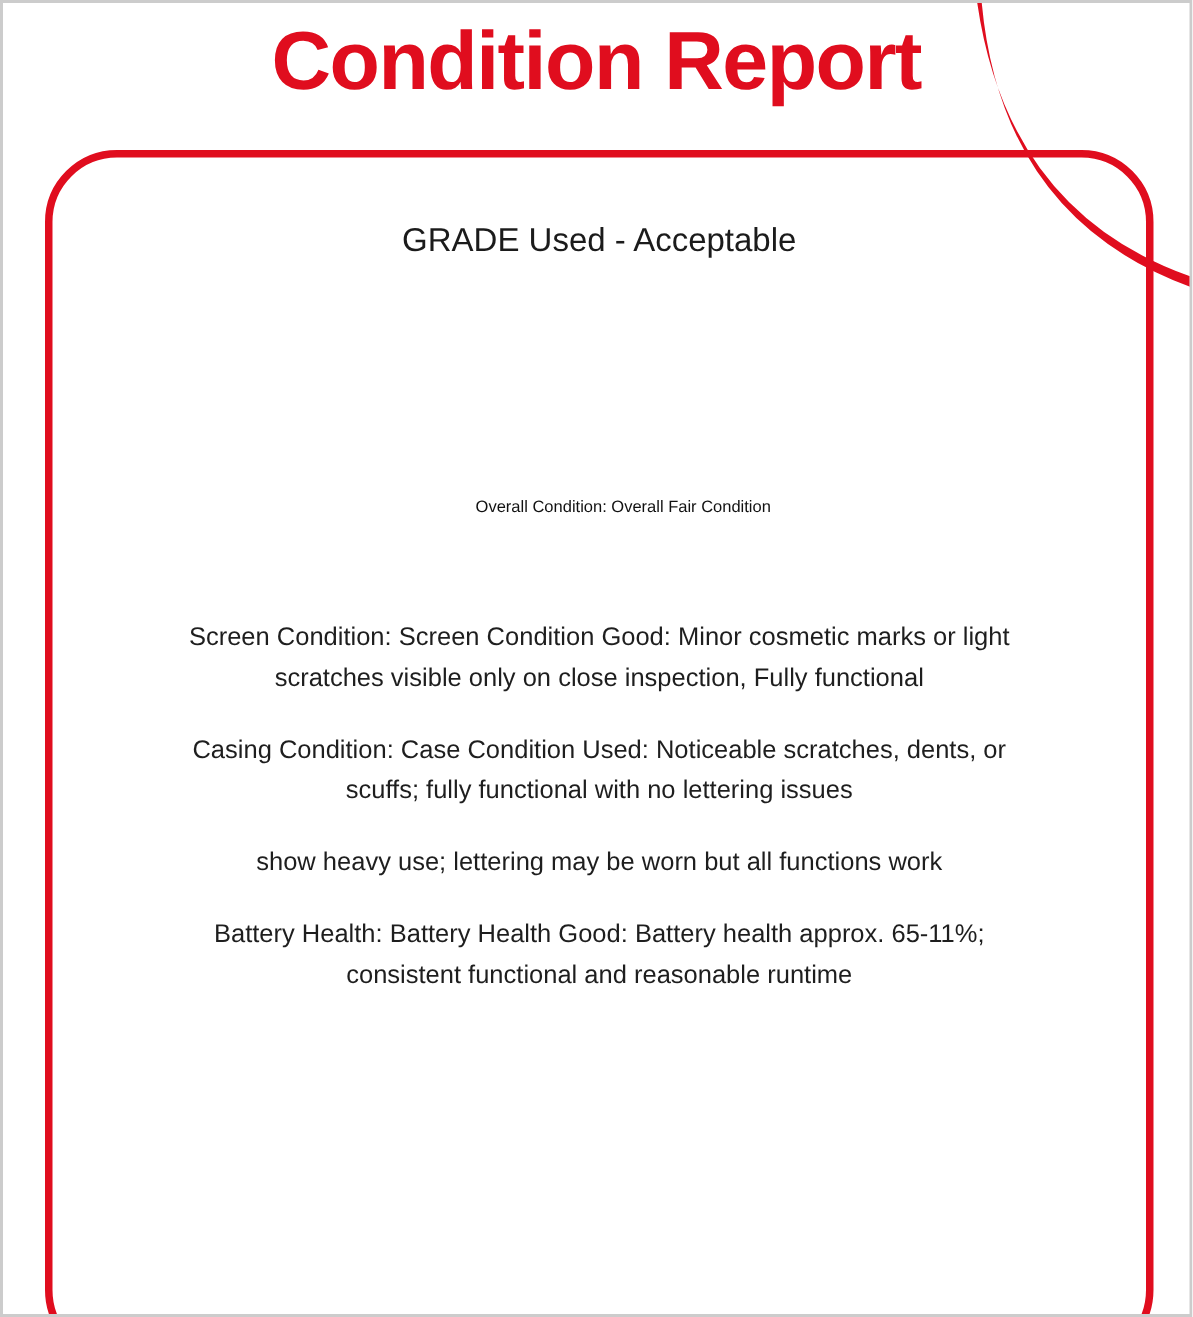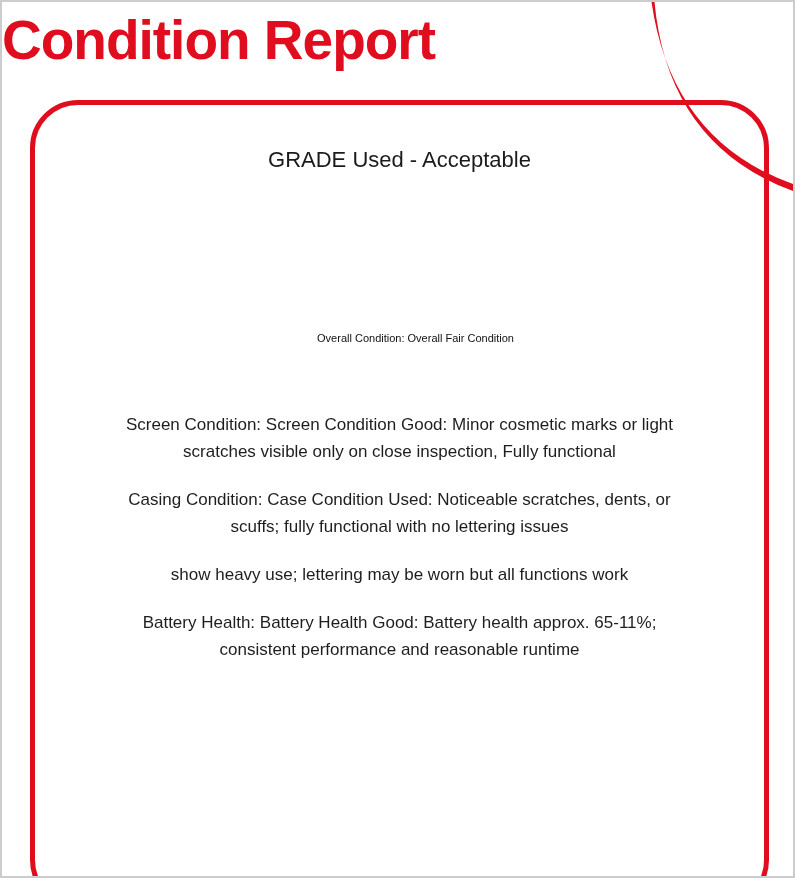--- a/index.html
+++ b/index.html
@@ -12,20 +12,21 @@
     background: #ffffff;
     border: 2px solid #cccccc;
     overflow: hidden;
     font-family: "Liberation Sans", "DejaVu Sans", sans-serif;
   }
   .page-title {
     position: absolute;
     top: 2px;
     left: 0;
     width: 100%;
+    text-align: center;
     font-size: 55px;
     font-weight: 700;
     line-height: 72px;
     letter-spacing: -1px;
     color: var(--red);
   }
   .swoosh {
     position: absolute;
     top: 0;
     left: 585px;
@@ -104,18 +105,18 @@
         </div>
         <div class="cond-block">
           <div class="cond-line">Casing Condition: Case Condition Used: Noticeable scratches, dents, or</div>
           <div class="cond-line">scuffs; fully functional with no lettering issues</div>
         </div>
         <div class="cond-block">
           <div class="cond-line">show heavy use; lettering may be worn but all functions work</div>
         </div>
         <div class="cond-block">
           <div class="cond-line">Battery Health: Battery Health Good: Battery health approx. 65-11%;</div>
-          <div class="cond-line">consistent performance and reasonable runtime</div>
+          <div class="cond-line">consistent functional and reasonable runtime</div>
         </div>
       </div>
   </div>
 
 </div>
 
 </body></html>

